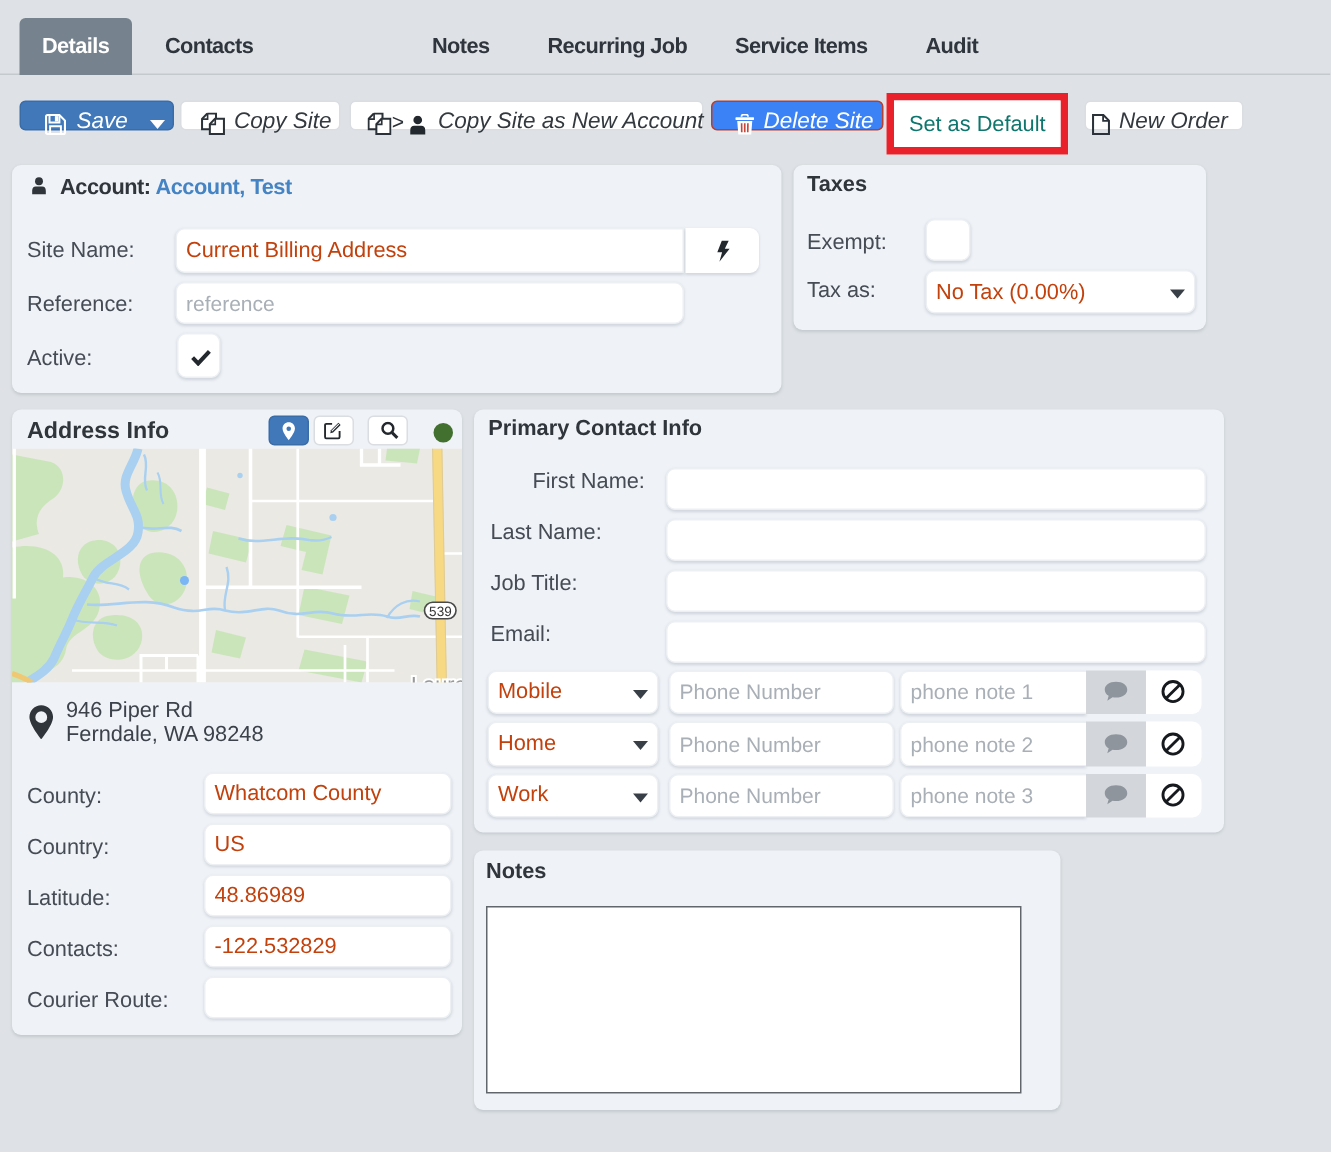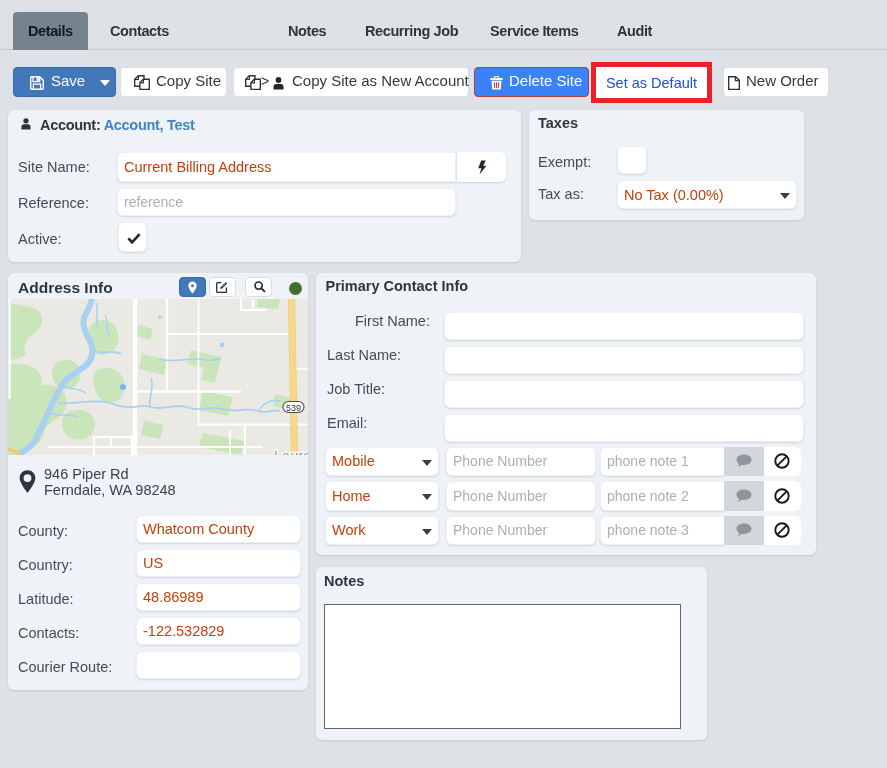--- a/index.html
+++ b/index.html
@@ -2,23 +2,23 @@
 <html><head>
 <meta charset="utf-8">
 <style>
 * { margin:0; padding:0; box-sizing:border-box; }
 html,body { width:887px; height:768px; background:#dee2e6; font-family:"Liberation Sans", sans-serif; overflow:hidden; }
 .abs { position:absolute; }
 #page { position:relative; width:887px; height:768px; }
 
 .tabs { position:absolute; left:0; top:12px; width:887px; height:38px; border-bottom:1px solid #c4c9ce; }
 .tab { position:absolute; top:0; height:38px; line-height:38px; padding:0 13px; font-size:14.5px; letter-spacing:-0.4px; font-weight:bold; color:#2f353c; border-radius:4px 4px 0 0; }
-.tab.active { background:#76828e; color:#0f172a; }
-
-.btn { position:absolute; height:30px; border-radius:4px; font-size:15px; color:#33393f; background:#fff; border:1px solid #dadde1; display:flex; align-items:center; justify-content:center; }
+.tab.active { background:#76828e; color:#ffffff; }
+
+.btn { position:absolute; height:20px; border-radius:4px; font-size:15px; color:#33393f; background:#fff; border:1px solid #dadde1; display:flex; align-items:center; justify-content:center;font-style:italic; }
 .btn-blue { background:#4078ba; border-color:#3a6ca8; color:#fff; }
 .btn-red { background:#3b82f6; border-color:#b43f31; color:#fff; }
 
 .panel { position:absolute; background:#eff2f7; border-radius:6px; box-shadow:0 1px 2px rgba(120,130,140,0.25); }
 .lbl { position:absolute; font-size:14.5px; color:#454c54; }
 .inp { position:absolute; background:#fff; border:1px solid #edf0f3; box-shadow:0 1px 2px rgba(130,140,155,0.28); border-radius:6px; font-size:14.5px; color:#c2410c; padding:0 6px; display:flex; align-items:center; }
 .ph { color:#a9afb6; font-size:14px; }
 .bold { font-weight:bold; }
 .ttl { position:absolute; font-size:14.5px; font-weight:bold; color:#2f353b; }
 .caret { width:0; height:0; border-left:5px solid transparent; border-right:5px solid transparent; border-top:6px solid #383f46; }
@@ -78,21 +78,21 @@
       <rect x="0.3" y="2.1" width="12.4" height="1.9" rx="0.5" fill="#fff"></rect>
       <path d="M1.5 4.7 H11.5 L10.8 13.6 H2.2 Z" fill="#fff"></path>
       <line x1="4.4" y1="6.2" x2="4.5" y2="12.2" stroke="#c5483a" stroke-width="1.1"></line>
       <line x1="6.5" y1="6.2" x2="6.5" y2="12.2" stroke="#c5483a" stroke-width="1.1"></line>
       <line x1="8.6" y1="6.2" x2="8.5" y2="12.2" stroke="#c5483a" stroke-width="1.1"></line>
     </svg>
     <span style="position:absolute;left:34px;top:4px;">Delete Site</span>
   </div>
 
   <div class="abs" style="left:591px;top:62px;width:121px;height:41.3px;border:5px solid #e8212b;background:#fff;"></div>
-  <div class="abs" style="left:596px;top:67px;width:111px;height:31.3px;background:#fff;display:flex;align-items:center;justify-content:center;font-size:14.5px;color:#1d4ed8;">Set as Default</div>
+  <div class="abs" style="left:596px;top:67px;width:111px;height:31.3px;background:#fff;display:flex;align-items:center;justify-content:center;font-size:14.5px;color:#0f766e;">Set as Default</div>
 
   <div class="btn" style="left:723px; top:67px; width:106px;">
     <svg width="12" height="14" viewBox="0 0 12 14" style="position:absolute;left:4px;top:8px;">
       <path d="M0.7 0.7 H7.6 L11.3 4.4 V13.3 H0.7 Z" fill="none" stroke="#2b3138" stroke-width="1.35"></path>
       <path d="M7.4 0.9 V4.6 H11.1" fill="none" stroke="#2b3138" stroke-width="1.2"></path>
     </svg>
     <span style="position:absolute;left:22px;top:4px;">New Order</span>
   </div>
 
   <div class="panel" style="left:8px; top:110px; width:512.5px; height:152px;"></div>

